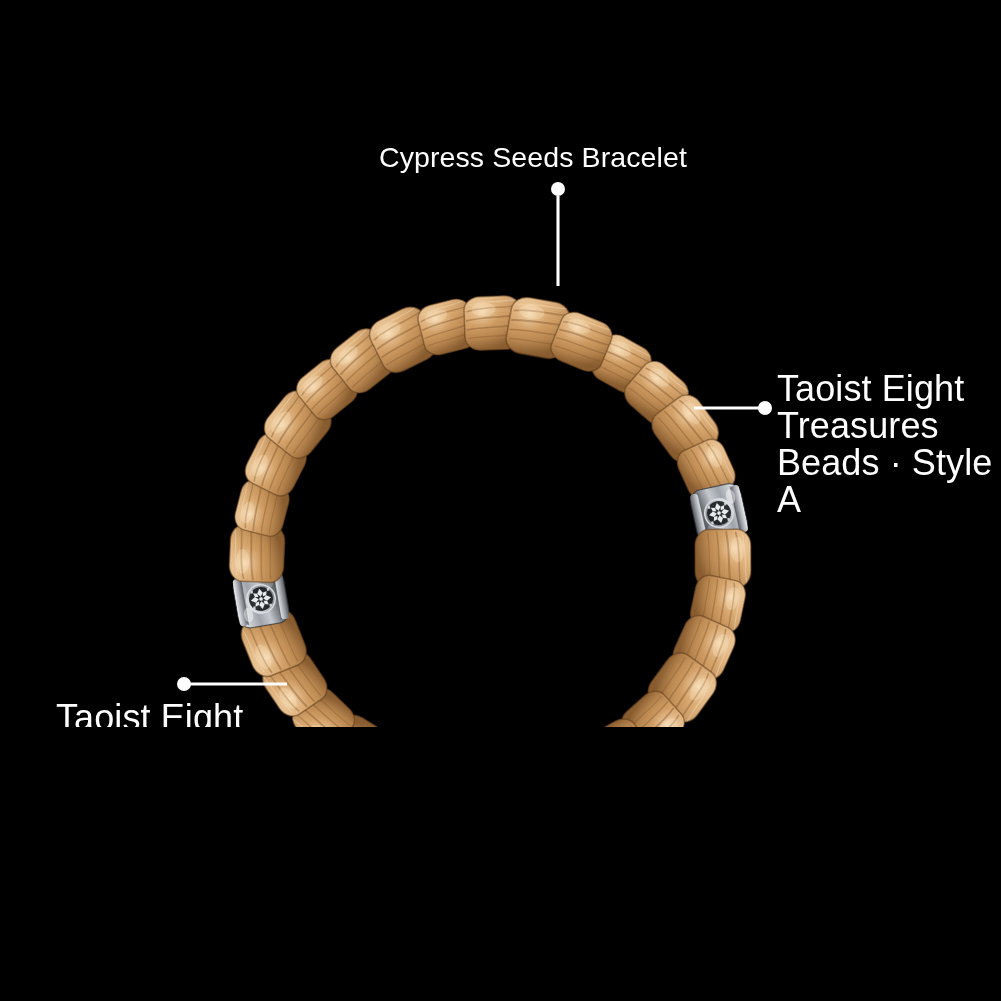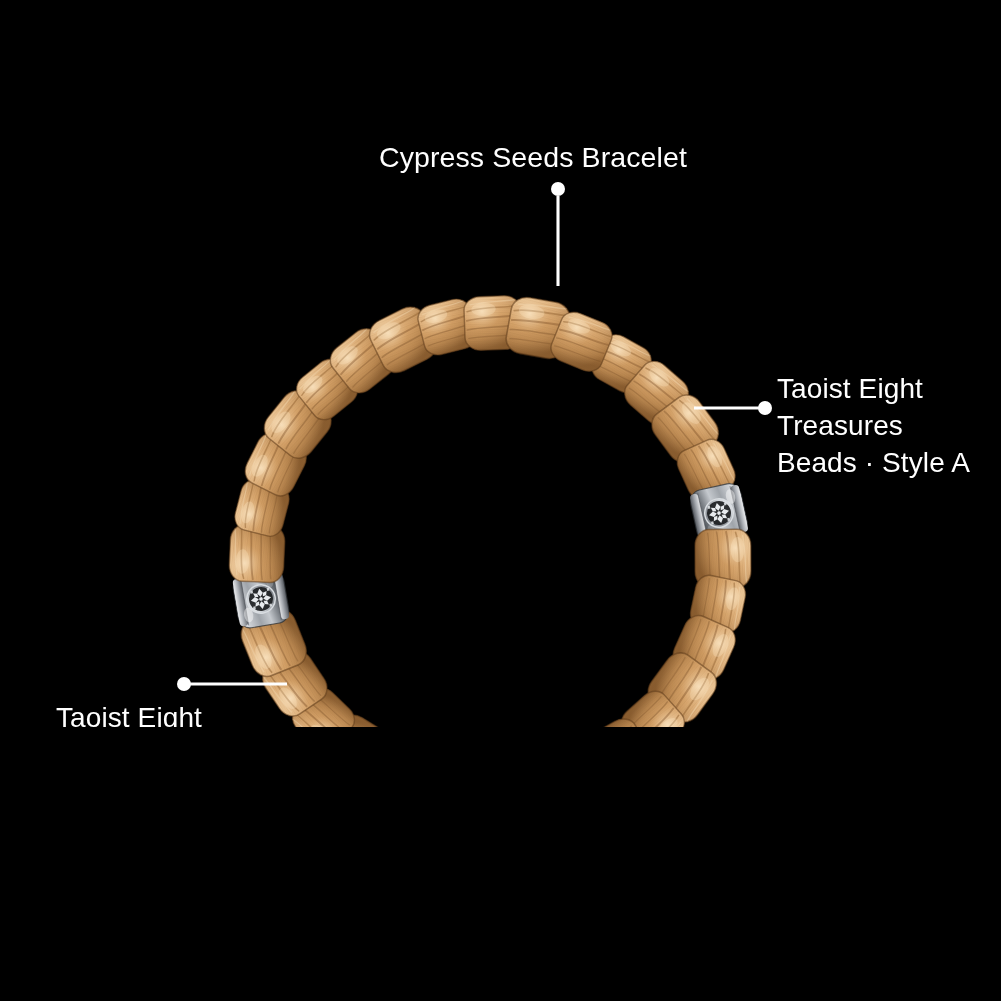--- a/index.html
+++ b/index.html
@@ -29,21 +29,21 @@
     left: 0; top: 0;
     width: 1001px;
     height: 1001px;
     display: block;
   }
 
   
   .callout-text {
     position: absolute;
     color: #ffffff;
-    font-size: 28px;
+    font-size: 36px;
     line-height: 37px;
     letter-spacing: 0.1px;
     white-space: pre-line;
     font-weight: 400;
   }
   #title-label {
     left: 379px;
     top: 140px;
     font-size: 28.5px;
     line-height: 34px;

